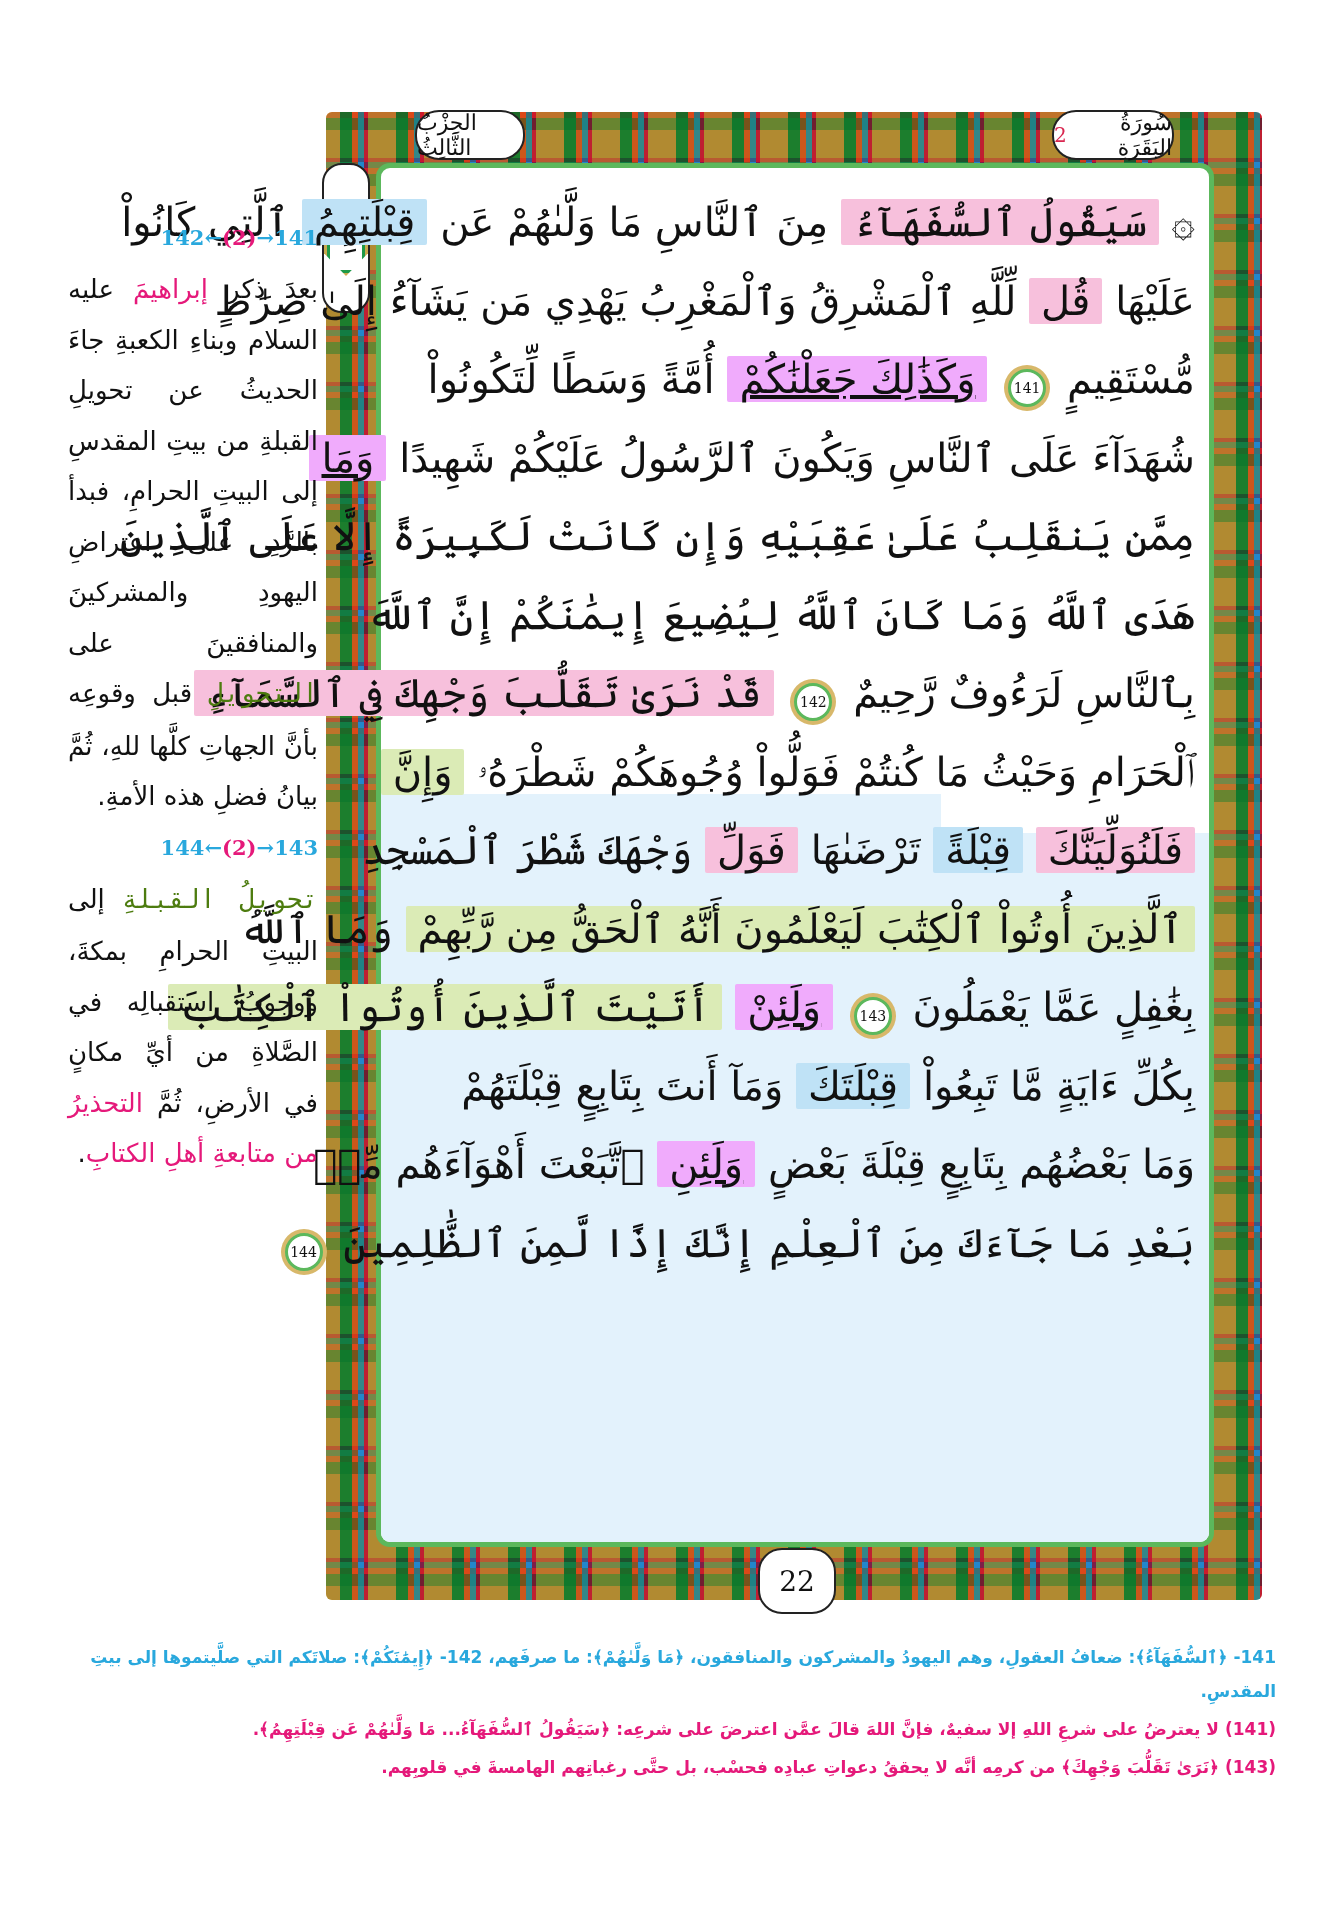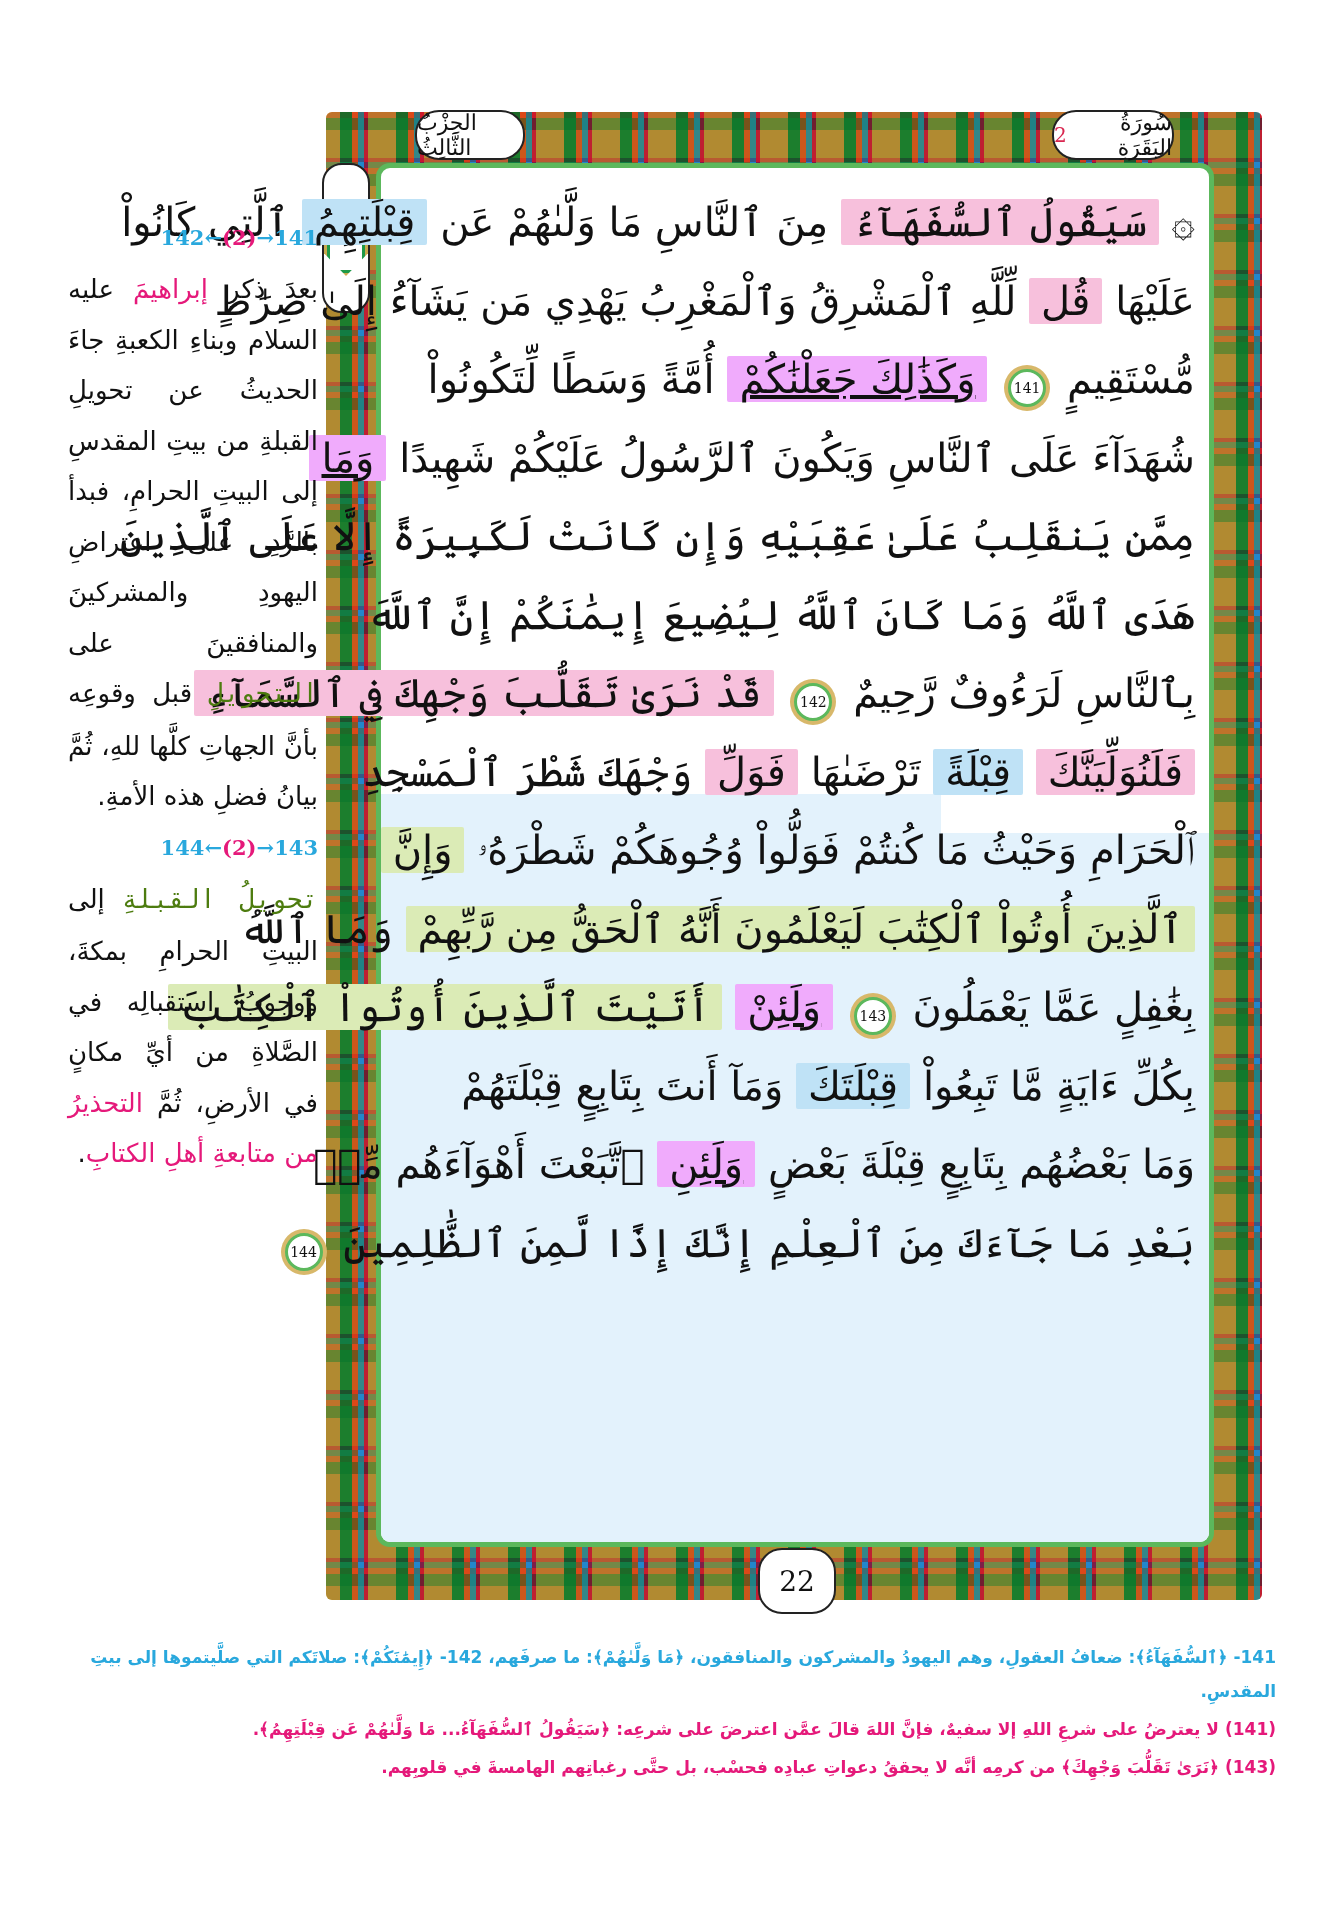--- a/index.html
+++ b/index.html
@@ -151,35 +151,35 @@
   </div>
   <div class="qline">
     <span>
       <span>بِٱلنَّاسِ لَرَءُوفٌ رَّحِيمٌ</span>
       <span class="marker">142</span>
       <span class="hl pink">قَدْ نَرَىٰ تَقَلُّبَ وَجْهِكَ فِي ٱلسَّمَآءِ</span>
     </span>
   </div>
   <div class="qline">
     <span>
+      <span>ٱلْحَرَامِ وَحَيْثُ مَا كُنتُمْ فَوَلُّواْ وُجُوهَكُمْ شَطْرَهُۥ </span>
+      <span class="hl green">وَإِنَّ</span>
+    </span>
+  </div>
+  <div class="qline">
+    <span>
       <span class="hl pink">فَلَنُوَلِّيَنَّكَ</span>
       <span class="hl blue">قِبْلَةً</span>
       <span> تَرْضَىٰهَا </span>
       <span class="hl pink">فَوَلِّ</span>
       <span> وَجْهَكَ شَطْرَ ٱلْمَسْجِدِ</span>
     </span>
   </div>
   <div class="qline">
     <span>
-      <span>ٱلْحَرَامِ وَحَيْثُ مَا كُنتُمْ فَوَلُّواْ وُجُوهَكُمْ شَطْرَهُۥ </span>
-      <span class="hl green">وَإِنَّ</span>
-    </span>
-  </div>
-  <div class="qline">
-    <span>
       <span class="hl green">ٱلَّذِينَ أُوتُواْ ٱلْكِتَٰبَ لَيَعْلَمُونَ أَنَّهُ ٱلْحَقُّ مِن رَّبِّهِمْ</span>
       <span> وَمَا ٱللَّهُ</span>
     </span>
   </div>
   <div class="qline">
     <span>
       <span>بِغَٰفِلٍ عَمَّا يَعْمَلُونَ</span>
       <span class="marker">143</span>
       <span class="hl yellow">وَلَئِنْ</span>
       <span class="hl green"> أَتَيْتَ ٱلَّذِينَ أُوتُواْ ٱلْكِتَٰبَ</span>

